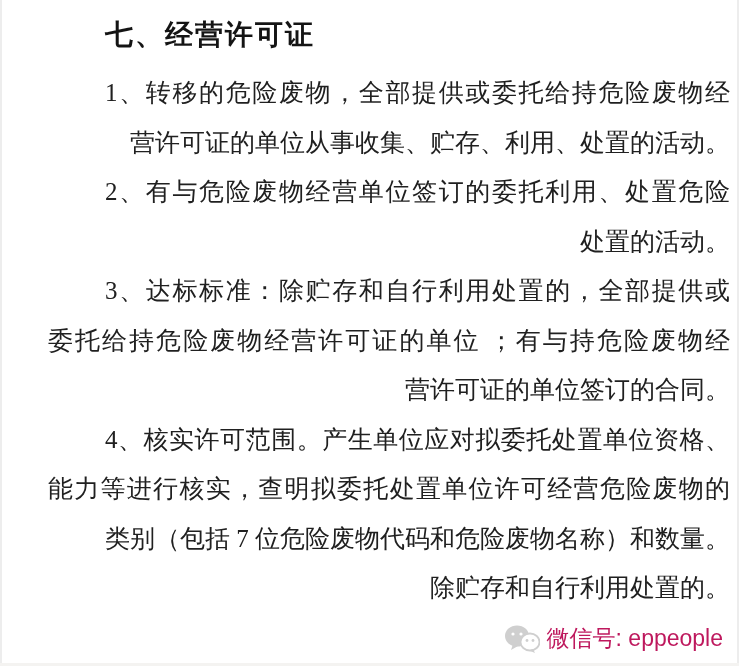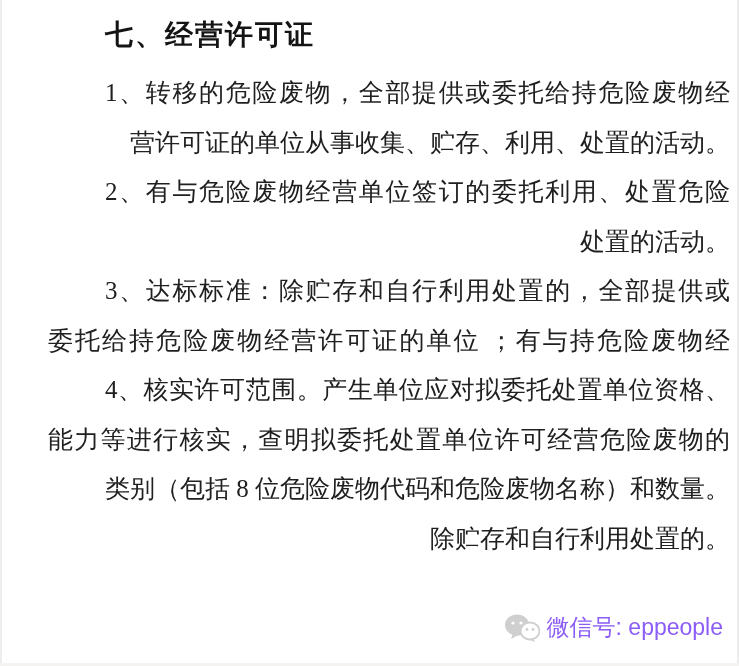--- a/index.html
+++ b/index.html
@@ -44,23 +44,23 @@
   .line.indent { padding-left:57px;font-family:Liberation Serif, serif; }
   .line.justify {
     text-align:justify;
     text-align-last:justify;
     -moz-text-align-last:justify;
     text-justify:inter-character;
   }
   .line.plain { text-align:right; }
   .watermark {
     position:absolute;
-    right:16px; bottom:23px;
+    right:16px; bottom:12px;
     display:flex; align-items:center; gap:7px;
-    color:#8b5cf6;
+    color:#be185d;
     font-family:"Liberation Sans", sans-serif;
     font-size:23px;
     white-space:nowrap;
   }
   .watermark svg { display:block; }
 </style>
 </head>
 <body>
 
 <div class="page">
@@ -71,23 +71,24 @@
   <div class="content">
     <div class="heading">七、经营许可证</div>
 
     <div class="body-lines">
       <div class="line indent justify">1、转移的危险废物，全部提供或委托给持危险废物经</div>
       <div class="line plain">营许可证的单位从事收集、贮存、利用、处置的活动。</div>
       <div class="line indent justify">2、有与危险废物经营单位签订的委托利用、处置危险</div>
       <div class="line plain">处置的活动。</div>
       <div class="line indent justify">3、达标标准：除贮存和自行利用处置的，全部提供或</div>
       <div class="line justify">委托给持危险废物经营许可证的单位 ；有与持危险废物经</div>
+      <div class="line plain">营许可证的单位签订的合同。</div>
       <div class="line indent justify">4、核实许可范围。产生单位应对拟委托处置单位资格、</div>
       <div class="line justify">能力等进行核实，查明拟委托处置单位许可经营危险废物的</div>
-      <div class="line plain">类别（包括 8 位危险废物代码和危险废物名称）和数量。</div>
+      <div class="line plain">类别（包括 7 位危险废物代码和危险废物名称）和数量。</div>
       <div class="line plain">除贮存和自行利用处置的。</div>
     </div>
   </div>
 
   <div class="watermark">
     <span>
       <svg width="36" height="30" viewBox="0 0 36 30">
         <ellipse cx="13" cy="12" rx="12" ry="10.5" fill="#cfcfcf"></ellipse>
         <path d="M9 20 L7 26 L14 22 Z" fill="#cfcfcf"></path>
         <circle cx="9" cy="10" r="1.6" fill="#ffffff"></circle>

